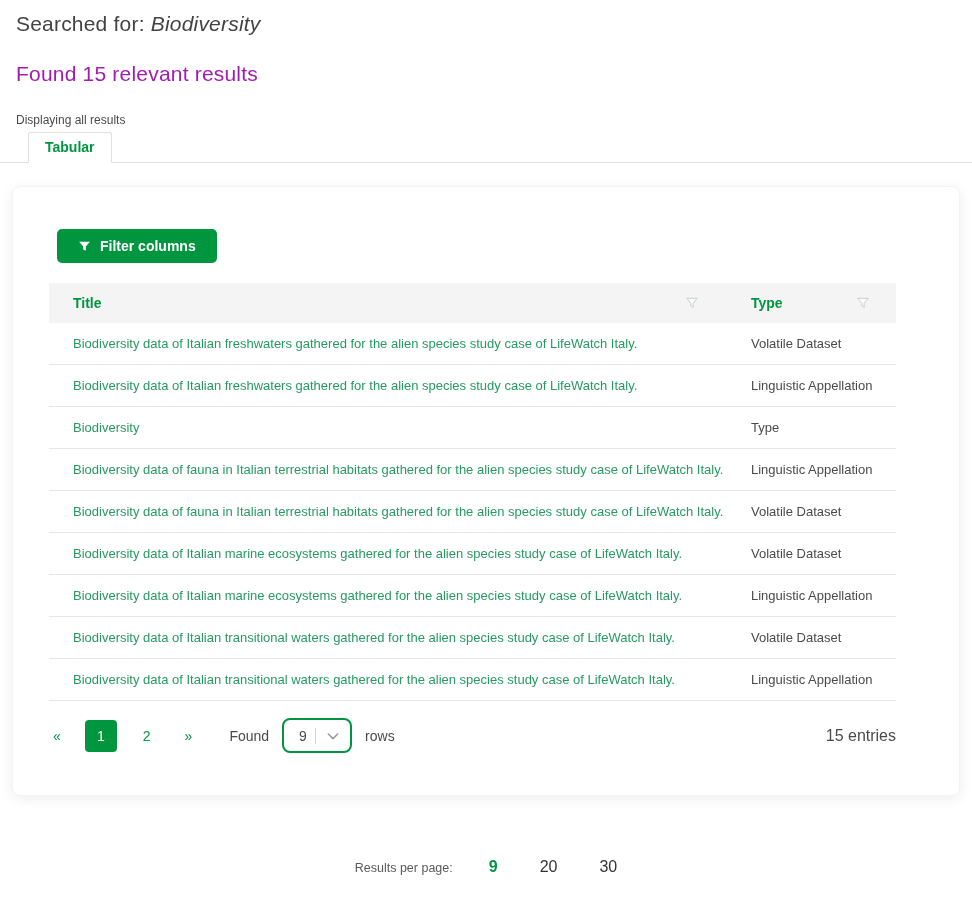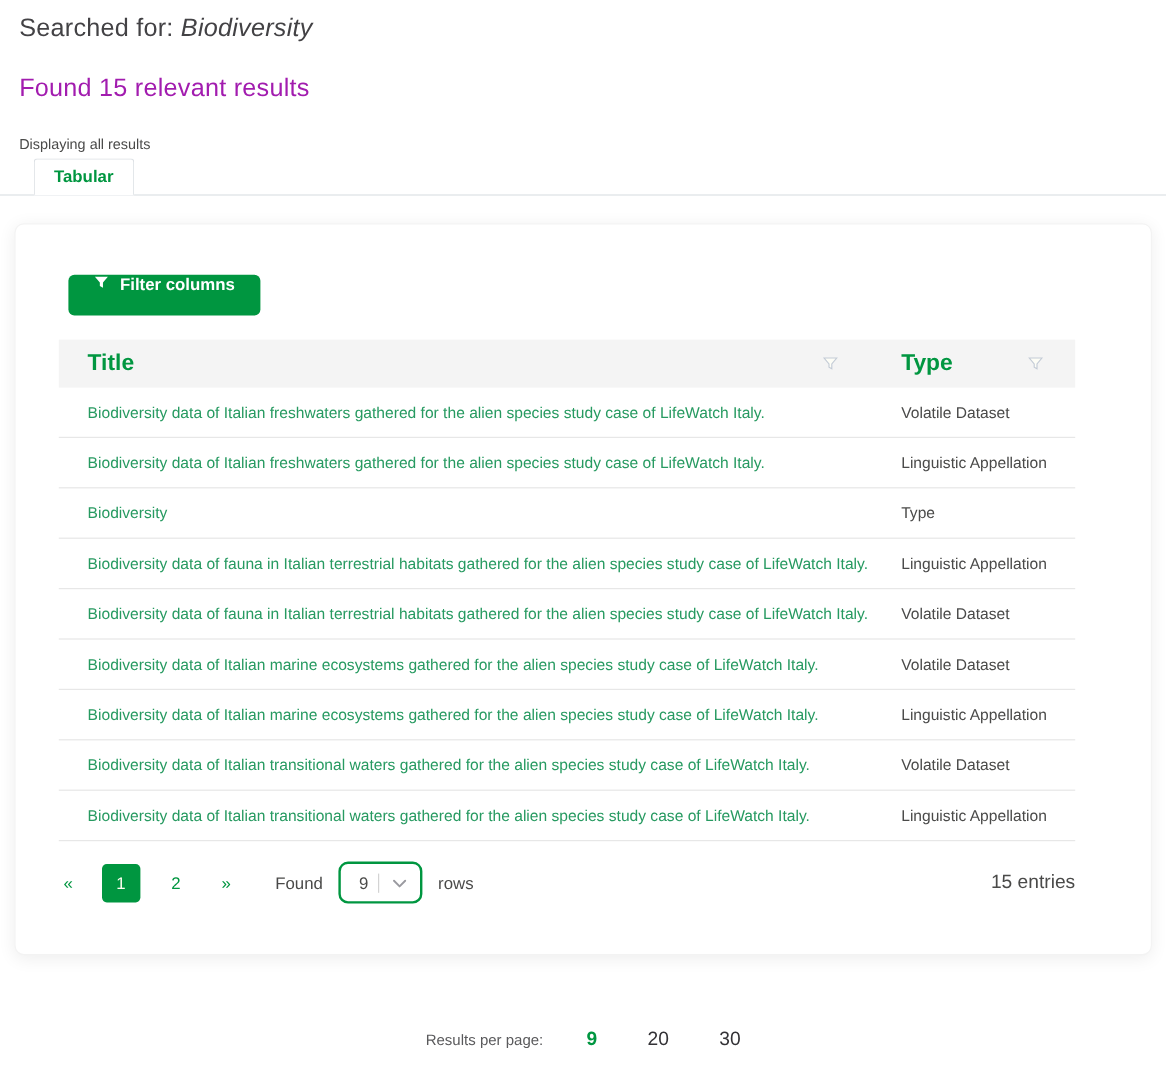--- a/index.html
+++ b/index.html
@@ -97,33 +97,34 @@
     height: 34px;
     background: #009640;
     color: #ffffff;
     border: none;
     border-radius: 5px;
     padding: 0 21px;
     font-size: 14px;
     font-weight: 700;
     font-family: "Liberation Sans", sans-serif;
     display: inline-flex;
+    align-items: center;
     gap: 9px;
     cursor: pointer;
   }
 
   
   .table { margin-top: 20px; width: 847px; }
   .thead {
     display: grid;
     grid-template-columns: 1fr 155px;
     background: #f4f4f4;
     height: 40px;
     align-items: center;
-    font-size: 19px;
+    font-size: 14px;
     font-weight: 700;
     color: #009640;
   }
   .th { display: flex; align-items: center; justify-content: space-between; }
   .th-title { padding: 0 42px 0 24px; }
   .th-type  { padding: 0 26px 0 10px; }
   .funnel-outline { width: 14px; height: 14px; cursor: pointer; }
   .tr {
     display: grid;
     grid-template-columns: 1fr 155px;

